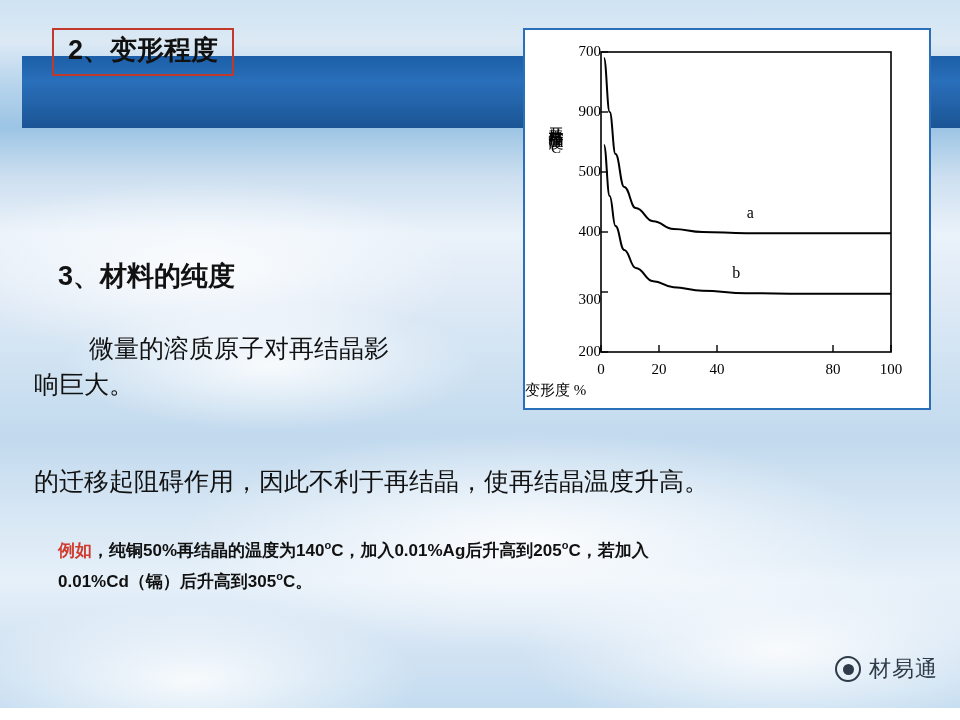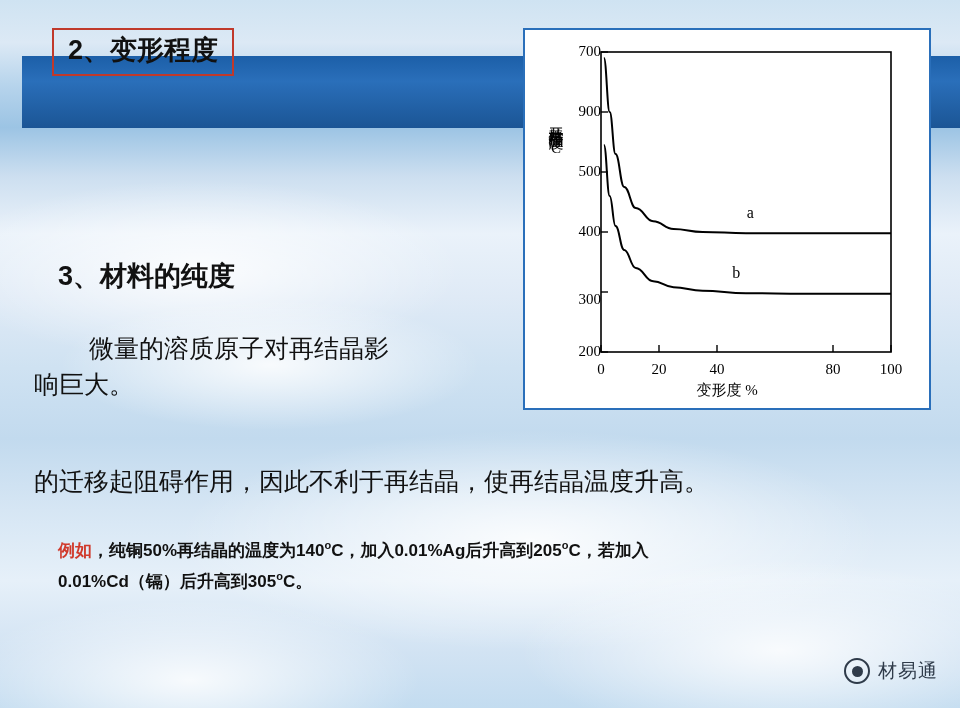--- a/index.html
+++ b/index.html
@@ -167,21 +167,21 @@
     writing-mode: vertical-rl;
     text-orientation: upright;
     letter-spacing: 1px;
     white-space: nowrap;
   }
   .axis-title-x {
     position: absolute;
     left: 0;
     right: 0;
     bottom: 8px;
-    text-align: center;
+    text-align: left;
     font-family: "Liberation Serif", serif;
     font-size: 15px;
     color: #000;
   }
   .ytick {
     position: absolute;
     right: 0;
     font-family: "Liberation Serif", serif;
     font-size: 15px;
     color: #000;
@@ -228,21 +228,21 @@
   #wm-logo::before {
     content: "";
     position: absolute;
     left: 50%; top: 50%;
     width: 11px; height: 11px;
     margin: -5.5px 0 0 -5.5px;
     border-radius: 50%;
     background: #2f3b4a;
   }
   #wm-text {
-    font-size: 19px;
+    font-size: 22px;
     color: #2f3b4a;
     letter-spacing: 1px;
   }
 </style>
 </head>
 <body>
 
 <div id="slide">
 
   <div class="cloud c1"></div>

